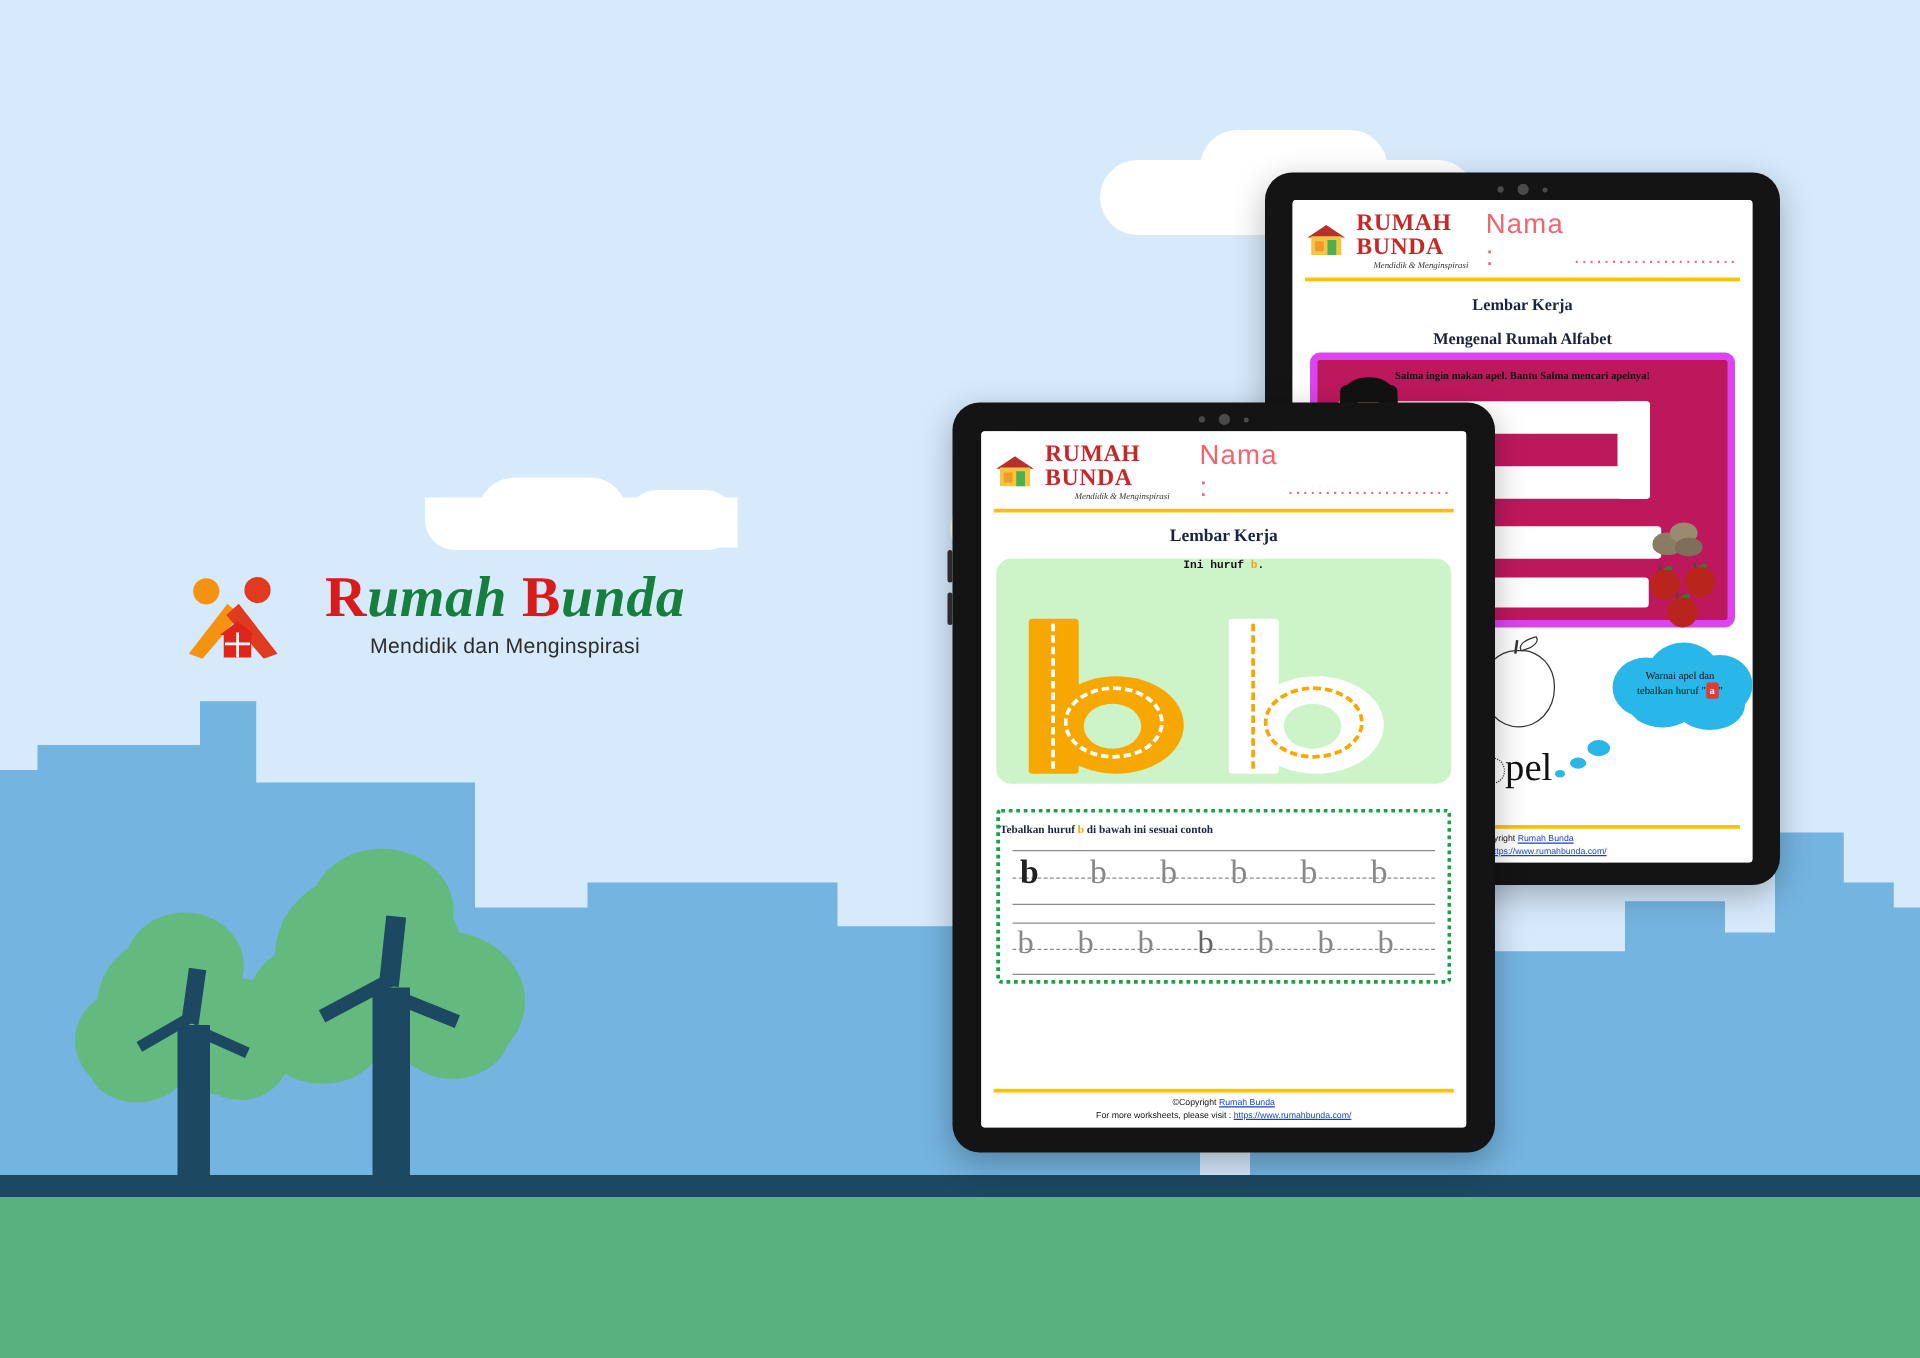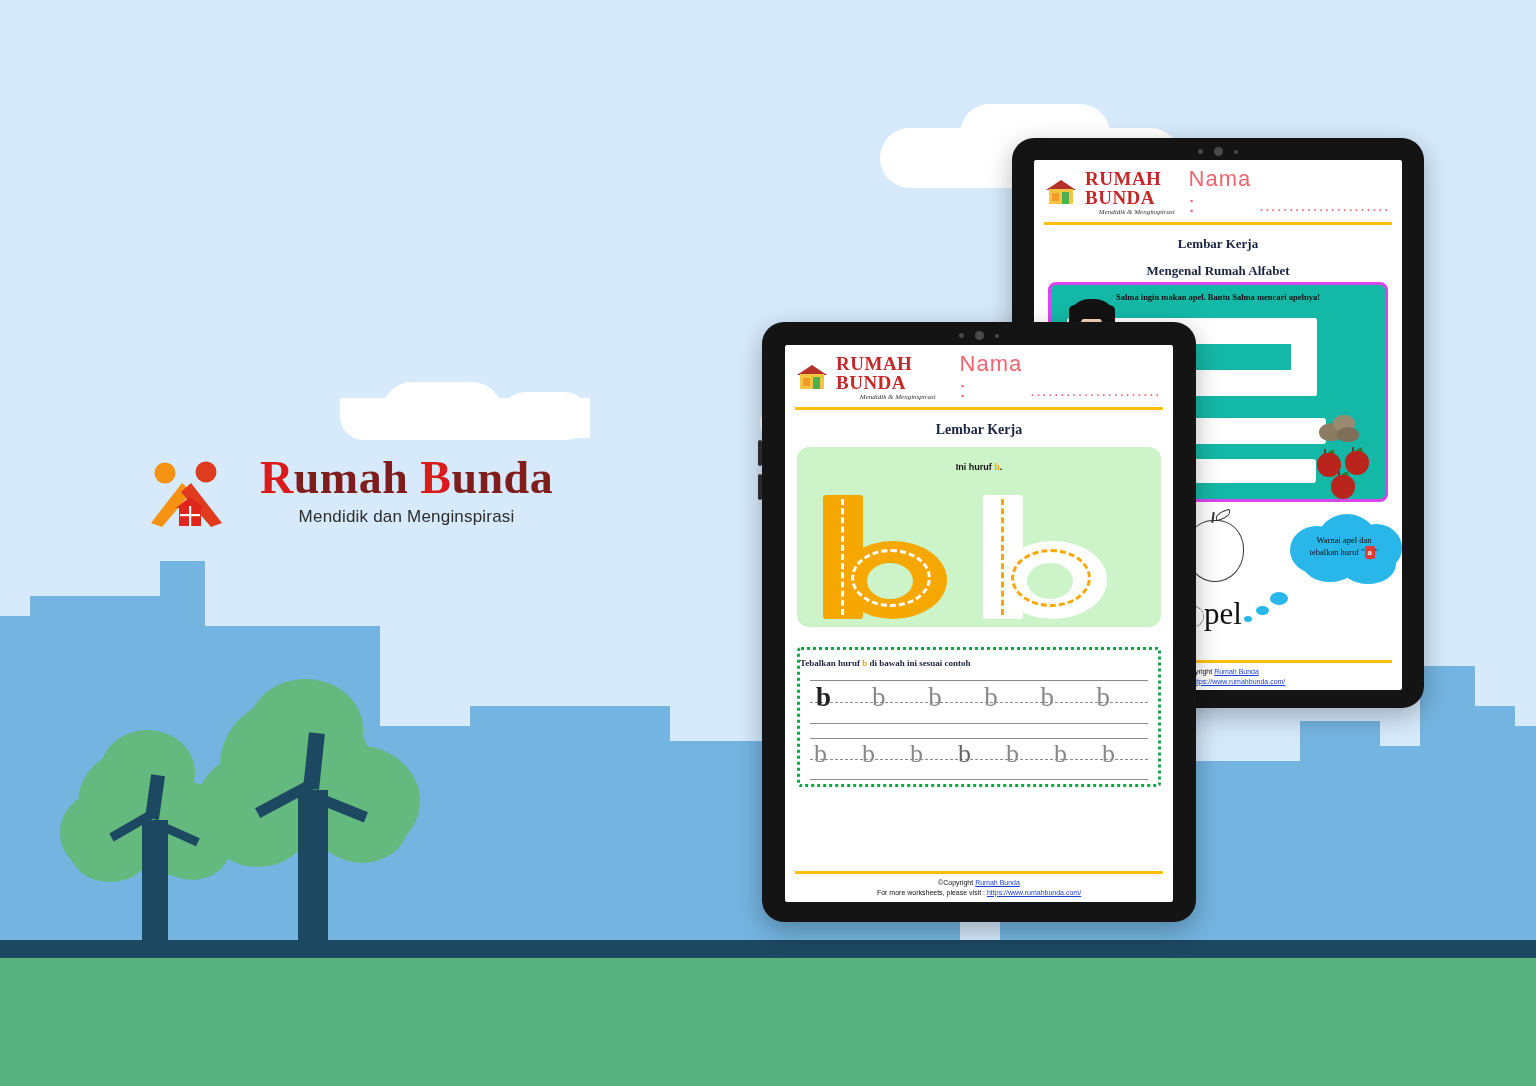--- a/index.html
+++ b/index.html
@@ -46,21 +46,21 @@
 
   
   .brand { position:absolute; left:146px; top:455px; z-index:6; display:flex; align-items:flex-start; }
   .brand-mark { width:96px; height:66px; position:relative; margin-top:6px; }
   .brand-text { margin-left:18px; }
   .brand-name {
     font-family:"Liberation Serif", serif; font-weight:bold; font-size:46px;
     letter-spacing:0.5px; line-height:1; white-space:nowrap;
   }
   .brand-name .c-red { color:#d91b1b; }
-  .brand-name .c-org { color:#7f1d1d; }
+  .brand-name .c-org { color:#15803d;font-style:italic; }
   .brand-tag {
     font-size:17px; color:#2d2d2d; margin-top:6px; text-align:center;
     letter-spacing:0.2px;
   }
 
   
   .tablet { position:absolute; background:#141414; border-radius:22px; box-shadow:0 8px 26px rgba(0,0,0,.28); }
   .tablet .cam-row { position:absolute; top:9px; left:0; width:100%; display:flex; justify-content:center; align-items:center; gap:11px; }
   .tablet .dot { background:#4a4a4a; border-radius:50%; }
   .dot.s { width:5px; height:5px; }
@@ -80,21 +80,21 @@
     font-size:19px; letter-spacing:0.5px; line-height:1;
   }
   .ws-brand .tg { font-family:"Liberation Serif", serif; font-style:italic; font-size:7px; color:#333; text-align:center; margin-top:1px; }
   .nama { display:flex; align-items:flex-end; }
   .nama .lbl { font-size:22px; color:#f3646f; letter-spacing:1px; font-family:"Liberation Sans", sans-serif; }
   .nama .dots { font-size:16px; color:#f3646f; letter-spacing:1.5px; margin-left:8px; margin-bottom:3px; }
   .rule-yellow { height:3px; background:#ffc107; margin:2px 10px 0 10px; }
 
   .ws-title { text-align:center; font-family:"Liberation Serif", serif; font-weight:bold; color:#1a2340; }
 
-  .green-panel { background:#14b8a6; border:3px solid #d946ef; border-radius:8px; }
+  .green-panel { background:#be185d; border:6px solid #d946ef; border-radius:8px; }
   .green-soft { background:#cdf3c8; border-radius:12px; }
 
   .ws-foot { position:absolute; left:0; right:0; bottom:0; text-align:center; }
   .ws-foot .fl { height:3px; background:#ffc107; margin:0 10px 4px 10px; }
   .ws-foot .t1, .ws-foot .t2 { font-size:7px; color:#111; line-height:1.35; }
   .ws-foot a { color:#1a3fd0; text-decoration:underline; }
 
   
   .bigb { position:relative; }
   .bigb .stem { position:absolute; }
@@ -370,21 +370,21 @@
             <span class="lbl">Nama :</span>
             <span class="dots">......................</span>
           </div>
         </div>
         <div class="rule-yellow"></div>
 
         <div class="ws-title" style="font-size:14px; margin-top:12px;">Lembar Kerja</div>
         <div class="ws-title" style="font-size:13px; margin-top:13px;">- Menulis Huruf Alfabet -</div>
 
         <div class="green-soft" style="position:absolute; left:12px; right:12px; top:102px; height:180px;">
-          <div style="text-align:center; font-family:Liberation Sans, sans-serif; font-weight:bold; font-size:9px; color:#111; padding-top:0;margin-top:15px;">
+          <div style="text-align:center; font-family:Liberation Mono, monospace; font-weight:bold; font-size:9px; color:#111; padding-top:0;">
             <span>Ini huruf </span><span style="color:#f7a800;">b</span><span>.</span>
           </div>
 
           <div class="bigb" style="position:absolute; left:26px; top:48px; width:125px; height:124px;">
             <div class="stem" style="left:0; top:0; width:40px; height:124px; background:#f7a800; border-radius:3px;"></div>
             <div class="bowl" style="left:16px; top:46px; width:108px; height:78px; background:#f7a800;"></div>
             <div class="bowl" style="left:44px; top:68px; width:46px; height:36px; background:#cdf3c8;"></div>
             <div class="dash-v" style="left:18px; top:4px; height:116px; border-color:#fff;"></div>
             <div class="dash-c" style="left:28px; top:54px; width:80px; height:58px; border-color:#fff;"></div>
           </div>

